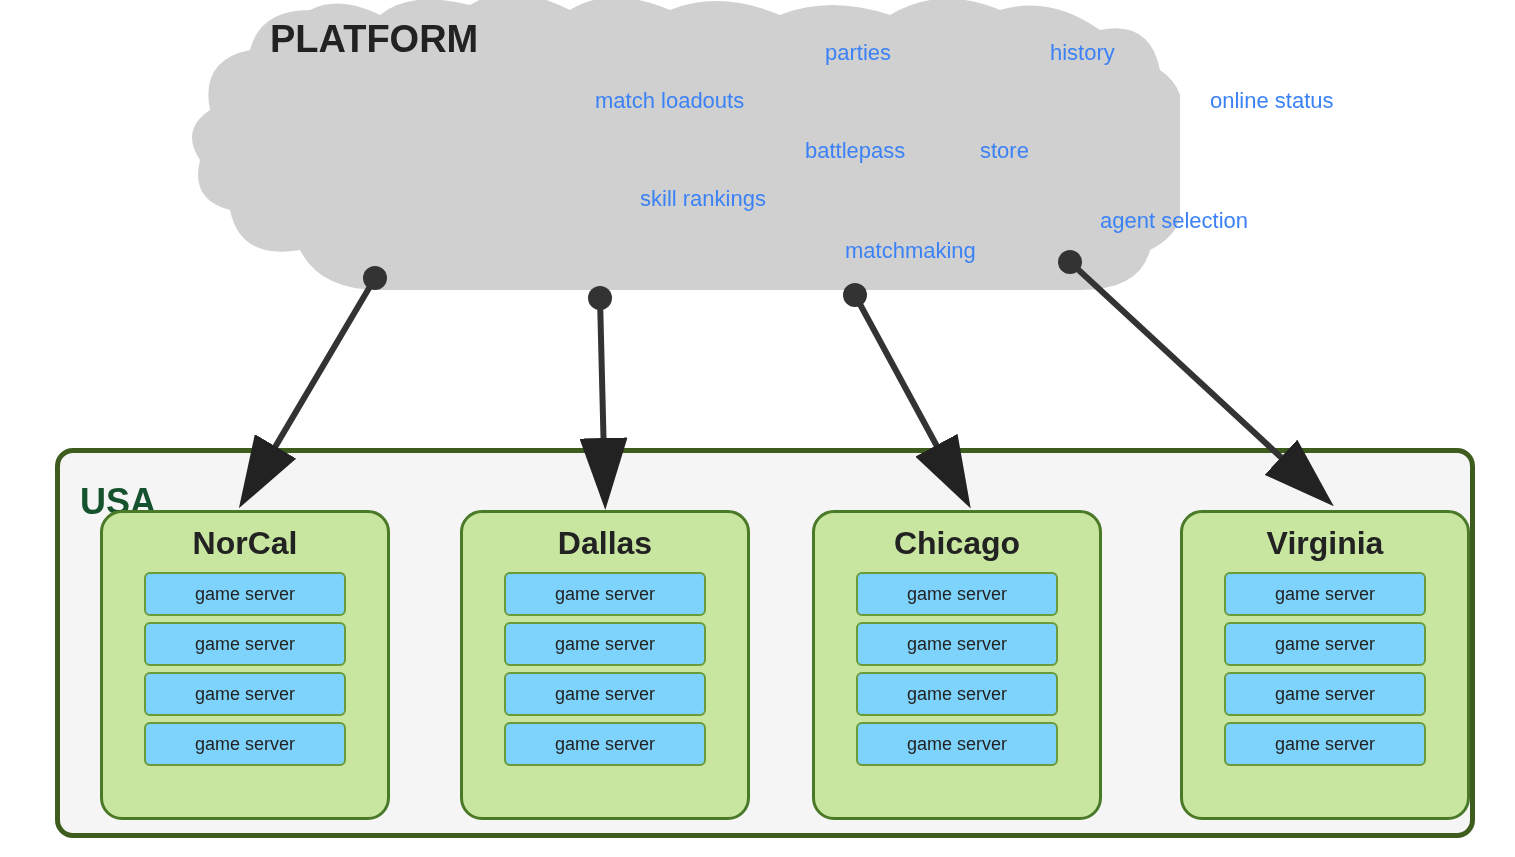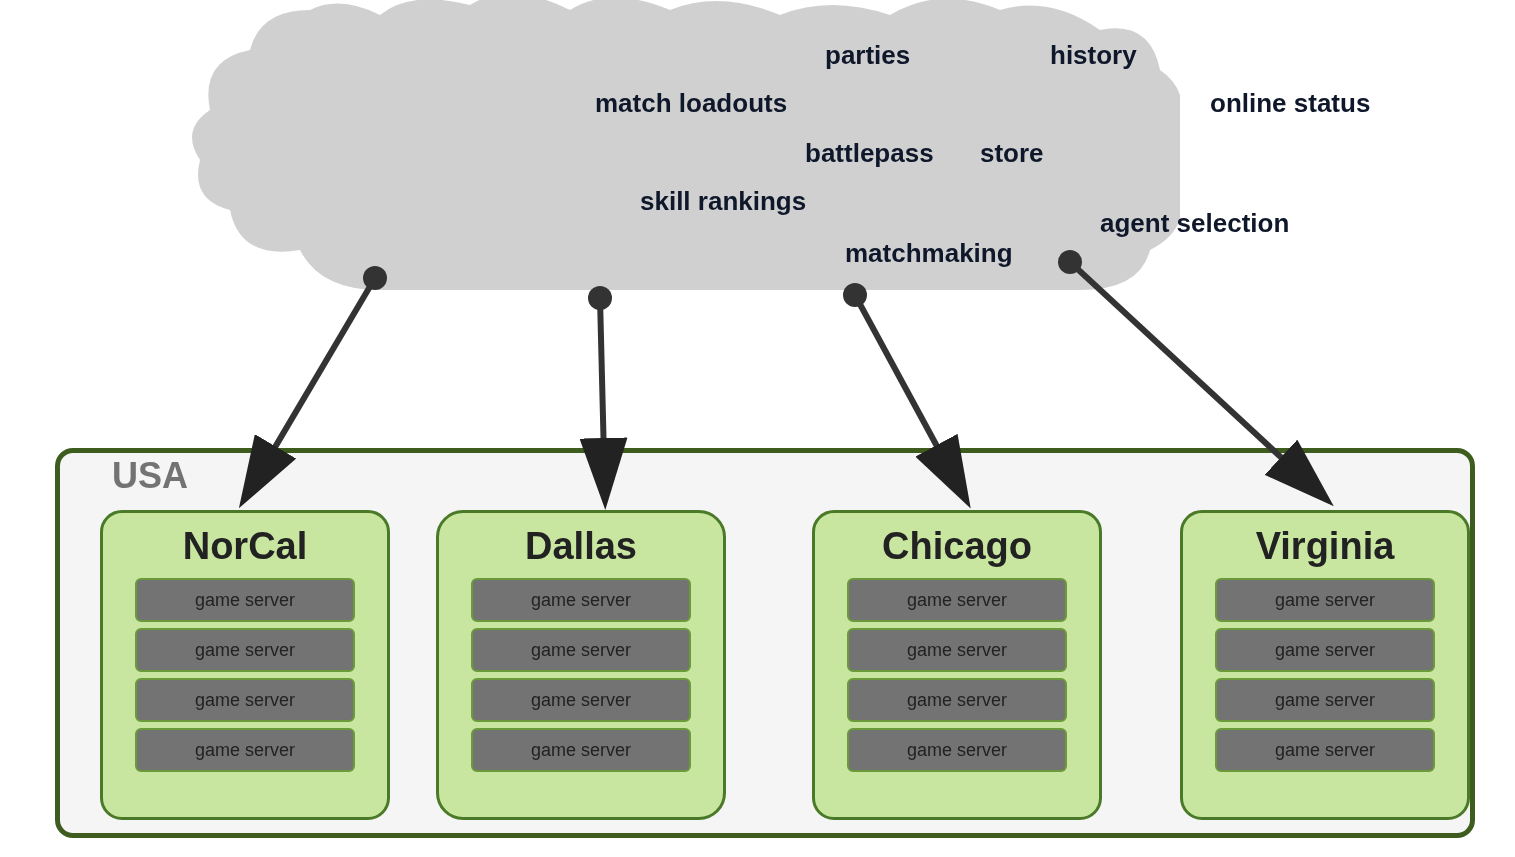--- a/index.html
+++ b/index.html
@@ -32,80 +32,79 @@
       left: 270px;
       font-size: 38px;
       font-weight: 900;
       color: #222;
       font-family: Arial Black, Arial, sans-serif;
     }
 
     
     .cloud-label {
       position: absolute;
-      font-size: 26px;
-      color: #0f172a;
-      font-weight: 700;
+      font-size: 22px;
+      color: #3b82f6;
+      font-weight: 400;
     }
 
     
     .usa-region {
       position: absolute;
       top: 448px;
       left: 55px;
       width: 1420px;
       height: 390px;
       border: 5px solid #3d5c1e;
       border-radius: 18px;
       background: #f5f5f5;
     }
 
     .usa-label {
       position: absolute;
-      top: 455px;
+      top: 481px;
       left: 80px;
       font-size: 36px;
       font-weight: 900;
-      color: #737373;
+      color: #14532d;
       font-family: Arial Black, Arial, sans-serif;
-      margin-left: 32px;
     }
 
     
     .cluster {
       position: absolute;
       top: 510px;
       width: 290px;
       height: 310px;
       background: #c8e6a0;
       border: 3px solid #4a7a28;
       border-radius: 22px;
       display: flex;
       flex-direction: column;
       align-items: center;
       padding: 12px 14px 14px 14px;
     }
 
     .cluster-1 { left: 100px; }
-    .cluster-2 { left: 436px; border-radius: 27px; }
+    .cluster-2 { left: 460px; }
     .cluster-3 { left: 792px; margin-left: 20px; }
     .cluster-4 { left: 1180px; }
 
     .cluster-title {
-      font-size: 38px;
+      font-size: 32px;
       font-weight: 900;
       color: #222;
       font-family: Arial Black, Arial, sans-serif;
       margin-bottom: 10px;
     }
 
     .server-box {
-      width: 220px;
+      width: 202px;
       height: 44px;
-      background: #737373;
+      background: #7dd3fc;
       border: 2px solid #6a9a3a;
       border-radius: 6px;
       display: flex;
       align-items: center;
       justify-content: center;
       font-size: 18px;
       color: #222;
       margin-bottom: 6px;
       font-weight: 500;
     }
@@ -144,20 +143,21 @@
       Q 870,-5 920,30
       Q 970,20 980,70
       Q 1010,90 1000,130
       Q 1020,160 1000,190
       Q 1010,230 970,250
       Q 960,290 900,290
       Z
     " fill="#c8c8c8" opacity="0.85"></path>
   </svg>
 
+  <div class="cloud-title">PLATFORM</div>
 
   <div class="cloud-label" style="top:88px;left:595px;">match loadouts</div>
   <div class="cloud-label" style="top:40px;left:825px;">parties</div>
   <div class="cloud-label" style="top:40px;left:1050px;">history</div>
   <div class="cloud-label" style="top:88px;left:1210px;">online status</div>
   <div class="cloud-label" style="top:138px;left:805px;">battlepass</div>
   <div class="cloud-label" style="top:138px;left:980px;">store</div>
   <div class="cloud-label" style="top:186px;left:640px;">skill rankings</div>
   <div class="cloud-label" style="top:208px;left:1100px;">agent selection</div>
   <div class="cloud-label" style="top:238px;left:845px;">matchmaking</div>

